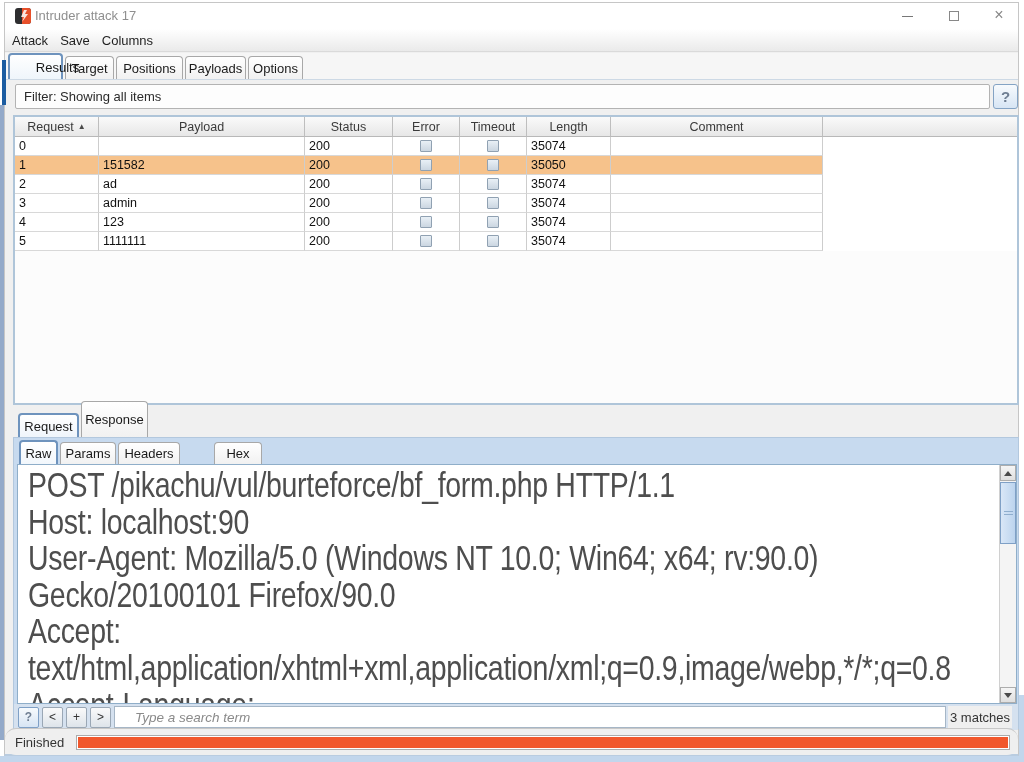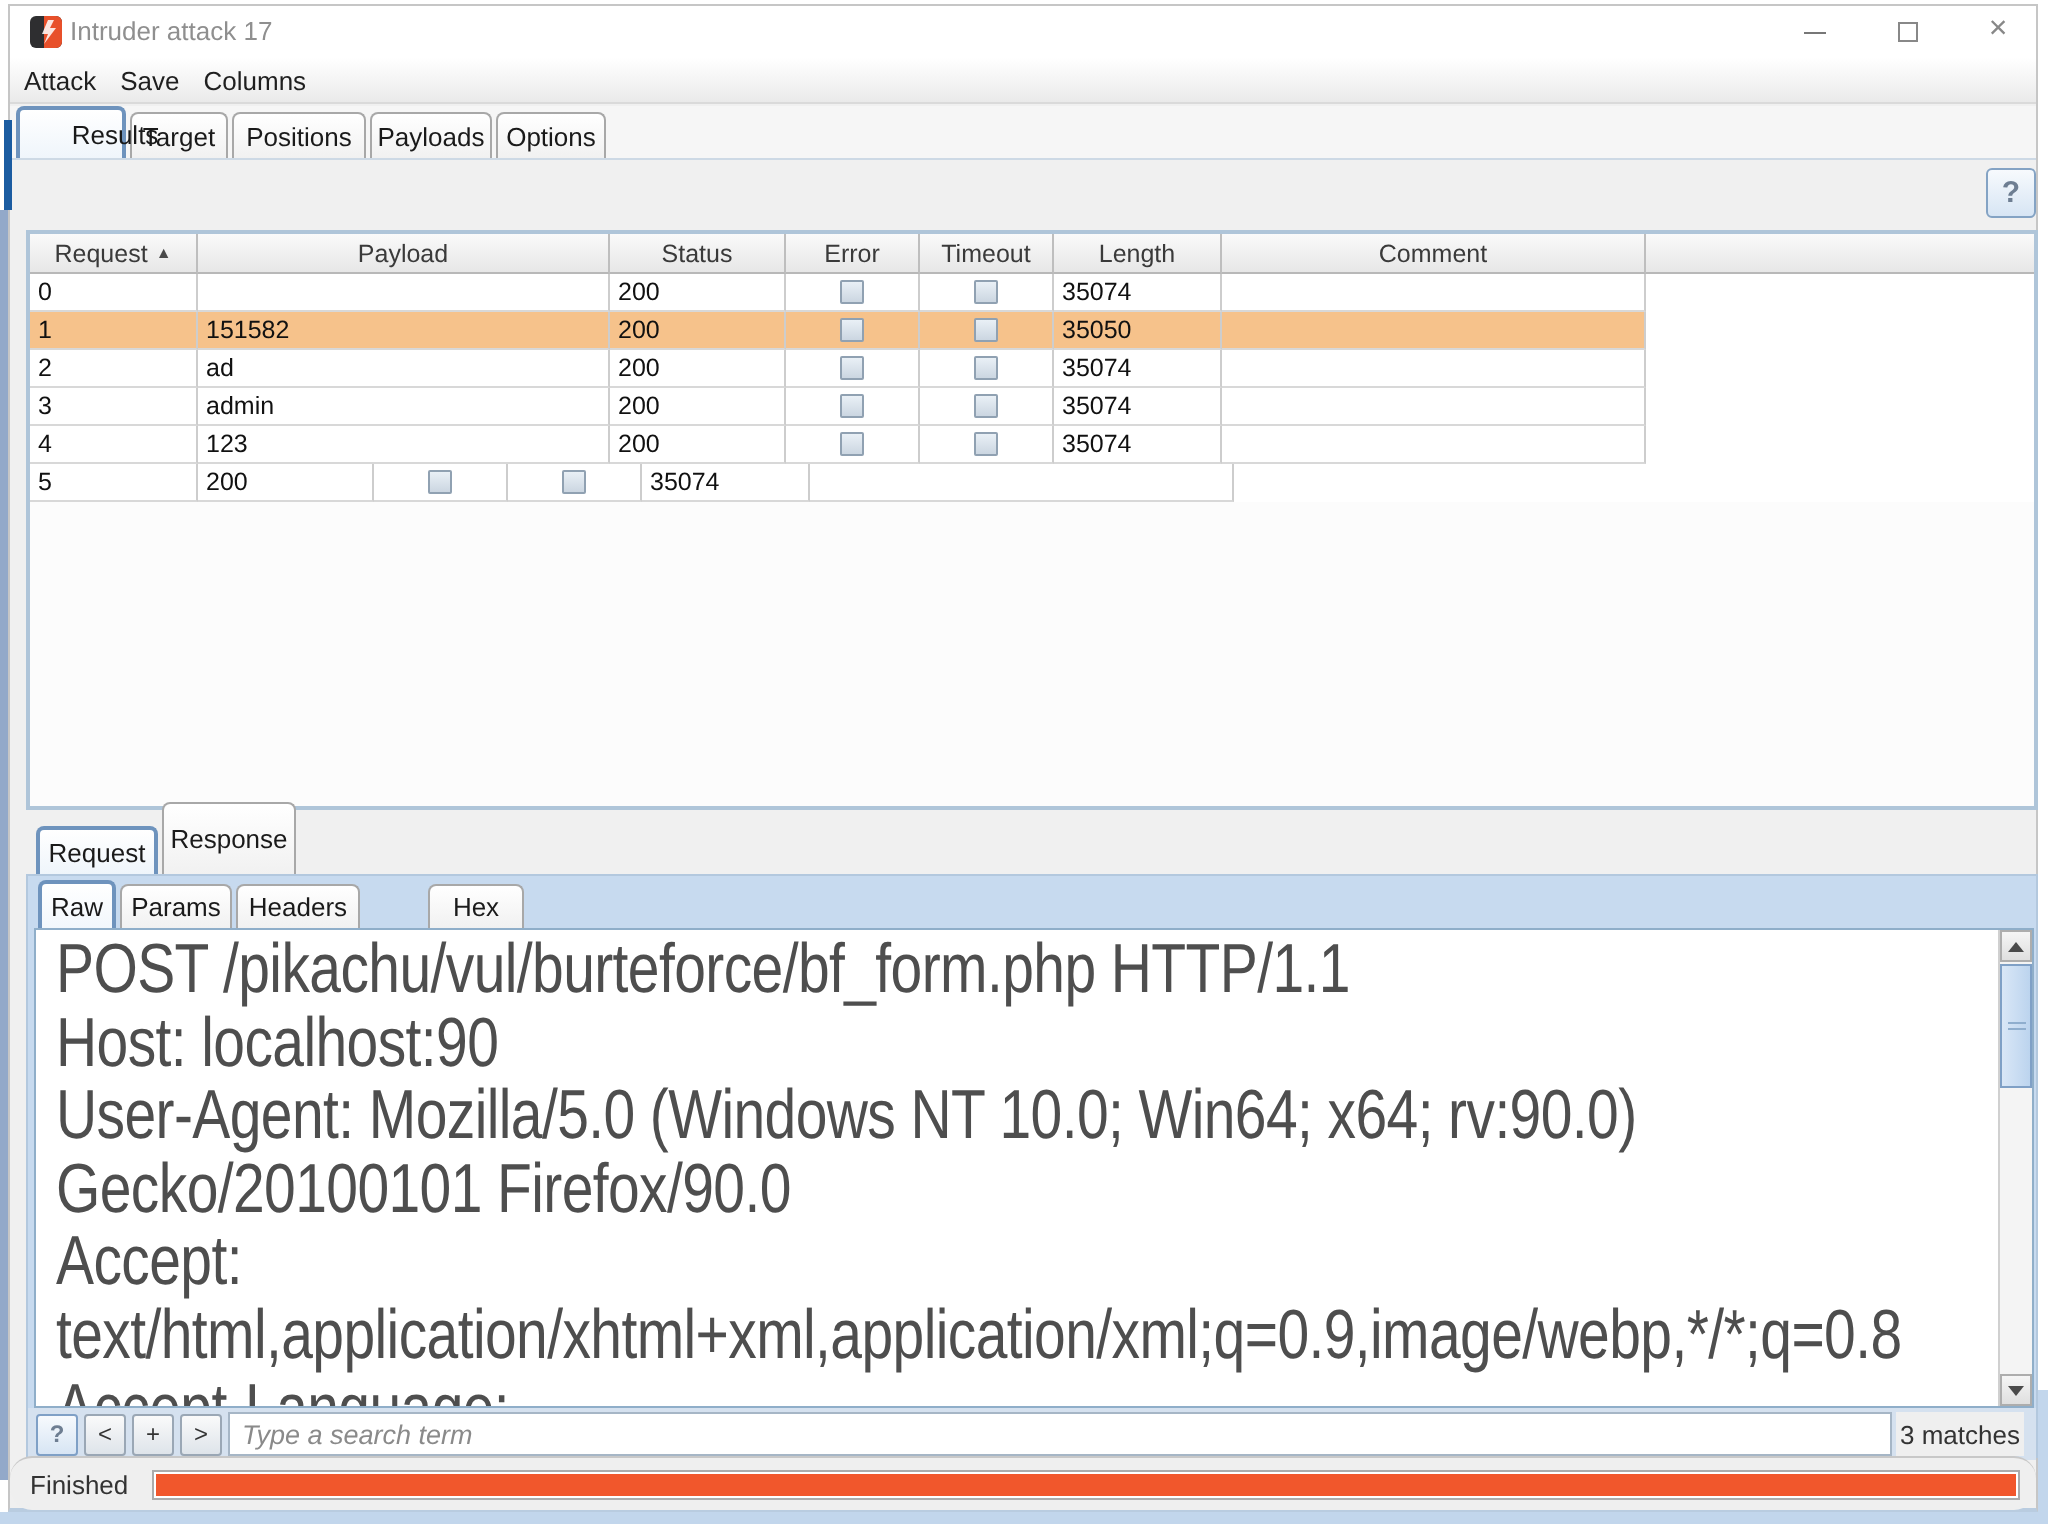--- a/index.html
+++ b/index.html
@@ -70,21 +70,21 @@
   .sb-arrow { width:0; height:0; border-left:4px solid transparent; border-right:4px solid transparent; }
   .sb-arrow.up { border-bottom:5px solid #4A4A4A; }
   .sb-arrow.down { border-top:5px solid #4A4A4A; }
   .sb-thumb { position:absolute; left:0; top:17px; width:16px; height:62px; background:linear-gradient(90deg,#D9E7F7,#BCD4EE); border:1px solid #7FA0C6; }
   .grip { position:absolute; left:3px; width:9px; height:1px; background:#8FAECE; }
 
   
   .search-row { position:absolute; left:0; top:266px; width:1004px; height:26px; background:#D5E1EF; display:flex; align-items:center; padding-left:4px; }
   .s-btn { width:21px; height:21px; margin-right:3px; border:1px solid #9AA7B5; border-radius:2px; background:linear-gradient(#FAFAFA,#DEE4EA); font-size:12px; color:#333; display:flex; align-items:center; justify-content:center; }
   .s-btn.first { border:1px solid #7FA0C6; background:linear-gradient(#F7FAFD,#D7E5F4); color:#6E7E92; font-weight:bold; }
-  .search-input { width:832px; height:22px; border:1px solid #A6B6C6; font-size:13.5px; padding-left:6px; font-family:"Liberation Sans",sans-serif; color:#333; }
+  .search-input { width:832px; height:22px; border:1px solid #A6B6C6; font-size:13.5px; padding-left:20px; font-family:"Liberation Sans",sans-serif; color:#333; }
   .search-input::placeholder { font-style:italic; color:#8A8A8A; }
   .matches { width:64px; height:22px; margin-left:2px; background:#EFEFEF; font-size:13px; color:#333; display:flex; align-items:center; justify-content:center; }
 
   
   .statusbar { left:0px; top:725px; width:1013px; height:27px; background:#EFEFEF; border-top:1px solid #C8C8C8; display:flex; align-items:center;border-radius:11px; }
   .status-label { font-size:13px; color:#333; margin-left:10px; }
   .progress { margin-left:12px; width:934px; height:15px; border:1px solid #ABABAB; background:#fff; padding:1px; }
   .progress-fill { height:100%; background:#F1572C; }
 </style>
 </head>
@@ -114,20 +114,21 @@
     </div>
 
   <div class="abs tabstrip" id="maintabs">
       <div class="tab sel" style="left: 3px; width: 55px; padding-left: 44px;">Results</div>
       <div class="tab unsel" style="left: 60px; width: 49px;">Target</div>
       <div class="tab unsel" style="left: 111px; width: 67px;">Positions</div>
       <div class="tab unsel" style="left: 180px; width: 61px;">Payloads</div>
       <div class="tab unsel" style="left: 243px; width: 55px;">Options</div>
     </div>
 
+  <div class="abs filter-box">Filter: Showing all items</div>
   <div class="abs help-btn">?</div>
 
   <div class="abs table-panel">
     <div class="thead" id="thead">
         <div class="th" style="width: 84px;">Request<span class="sort-arrow">▲</span></div>
         <div class="th" style="width: 206px;">Payload</div>
         <div class="th" style="width: 88px;">Status</div>
         <div class="th" style="width: 67px;">Error</div>
         <div class="th" style="width: 67px;">Timeout</div>
         <div class="th" style="width: 84px;">Length</div>
@@ -195,20 +196,21 @@
             <span class="checkbox"></span>
           </div>
           <div class="td center" style="width: 67px;">
             <span class="checkbox"></span>
           </div>
           <div class="td" style="width: 84px;">35074</div>
           <div class="td" style="width: 212px;"></div>
         </div>
         <div class="tr">
           <div class="td" style="width: 84px;">5</div>
+          <div class="td" style="width: 206px;">1111111</div>
           <div class="td" style="width: 88px;">200</div>
           <div class="td center" style="width: 67px;">
             <span class="checkbox"></span>
           </div>
           <div class="td center" style="width: 67px;">
             <span class="checkbox"></span>
           </div>
           <div class="td" style="width: 84px;">35074</div>
           <div class="td" style="width: 212px;"></div>
         </div>

